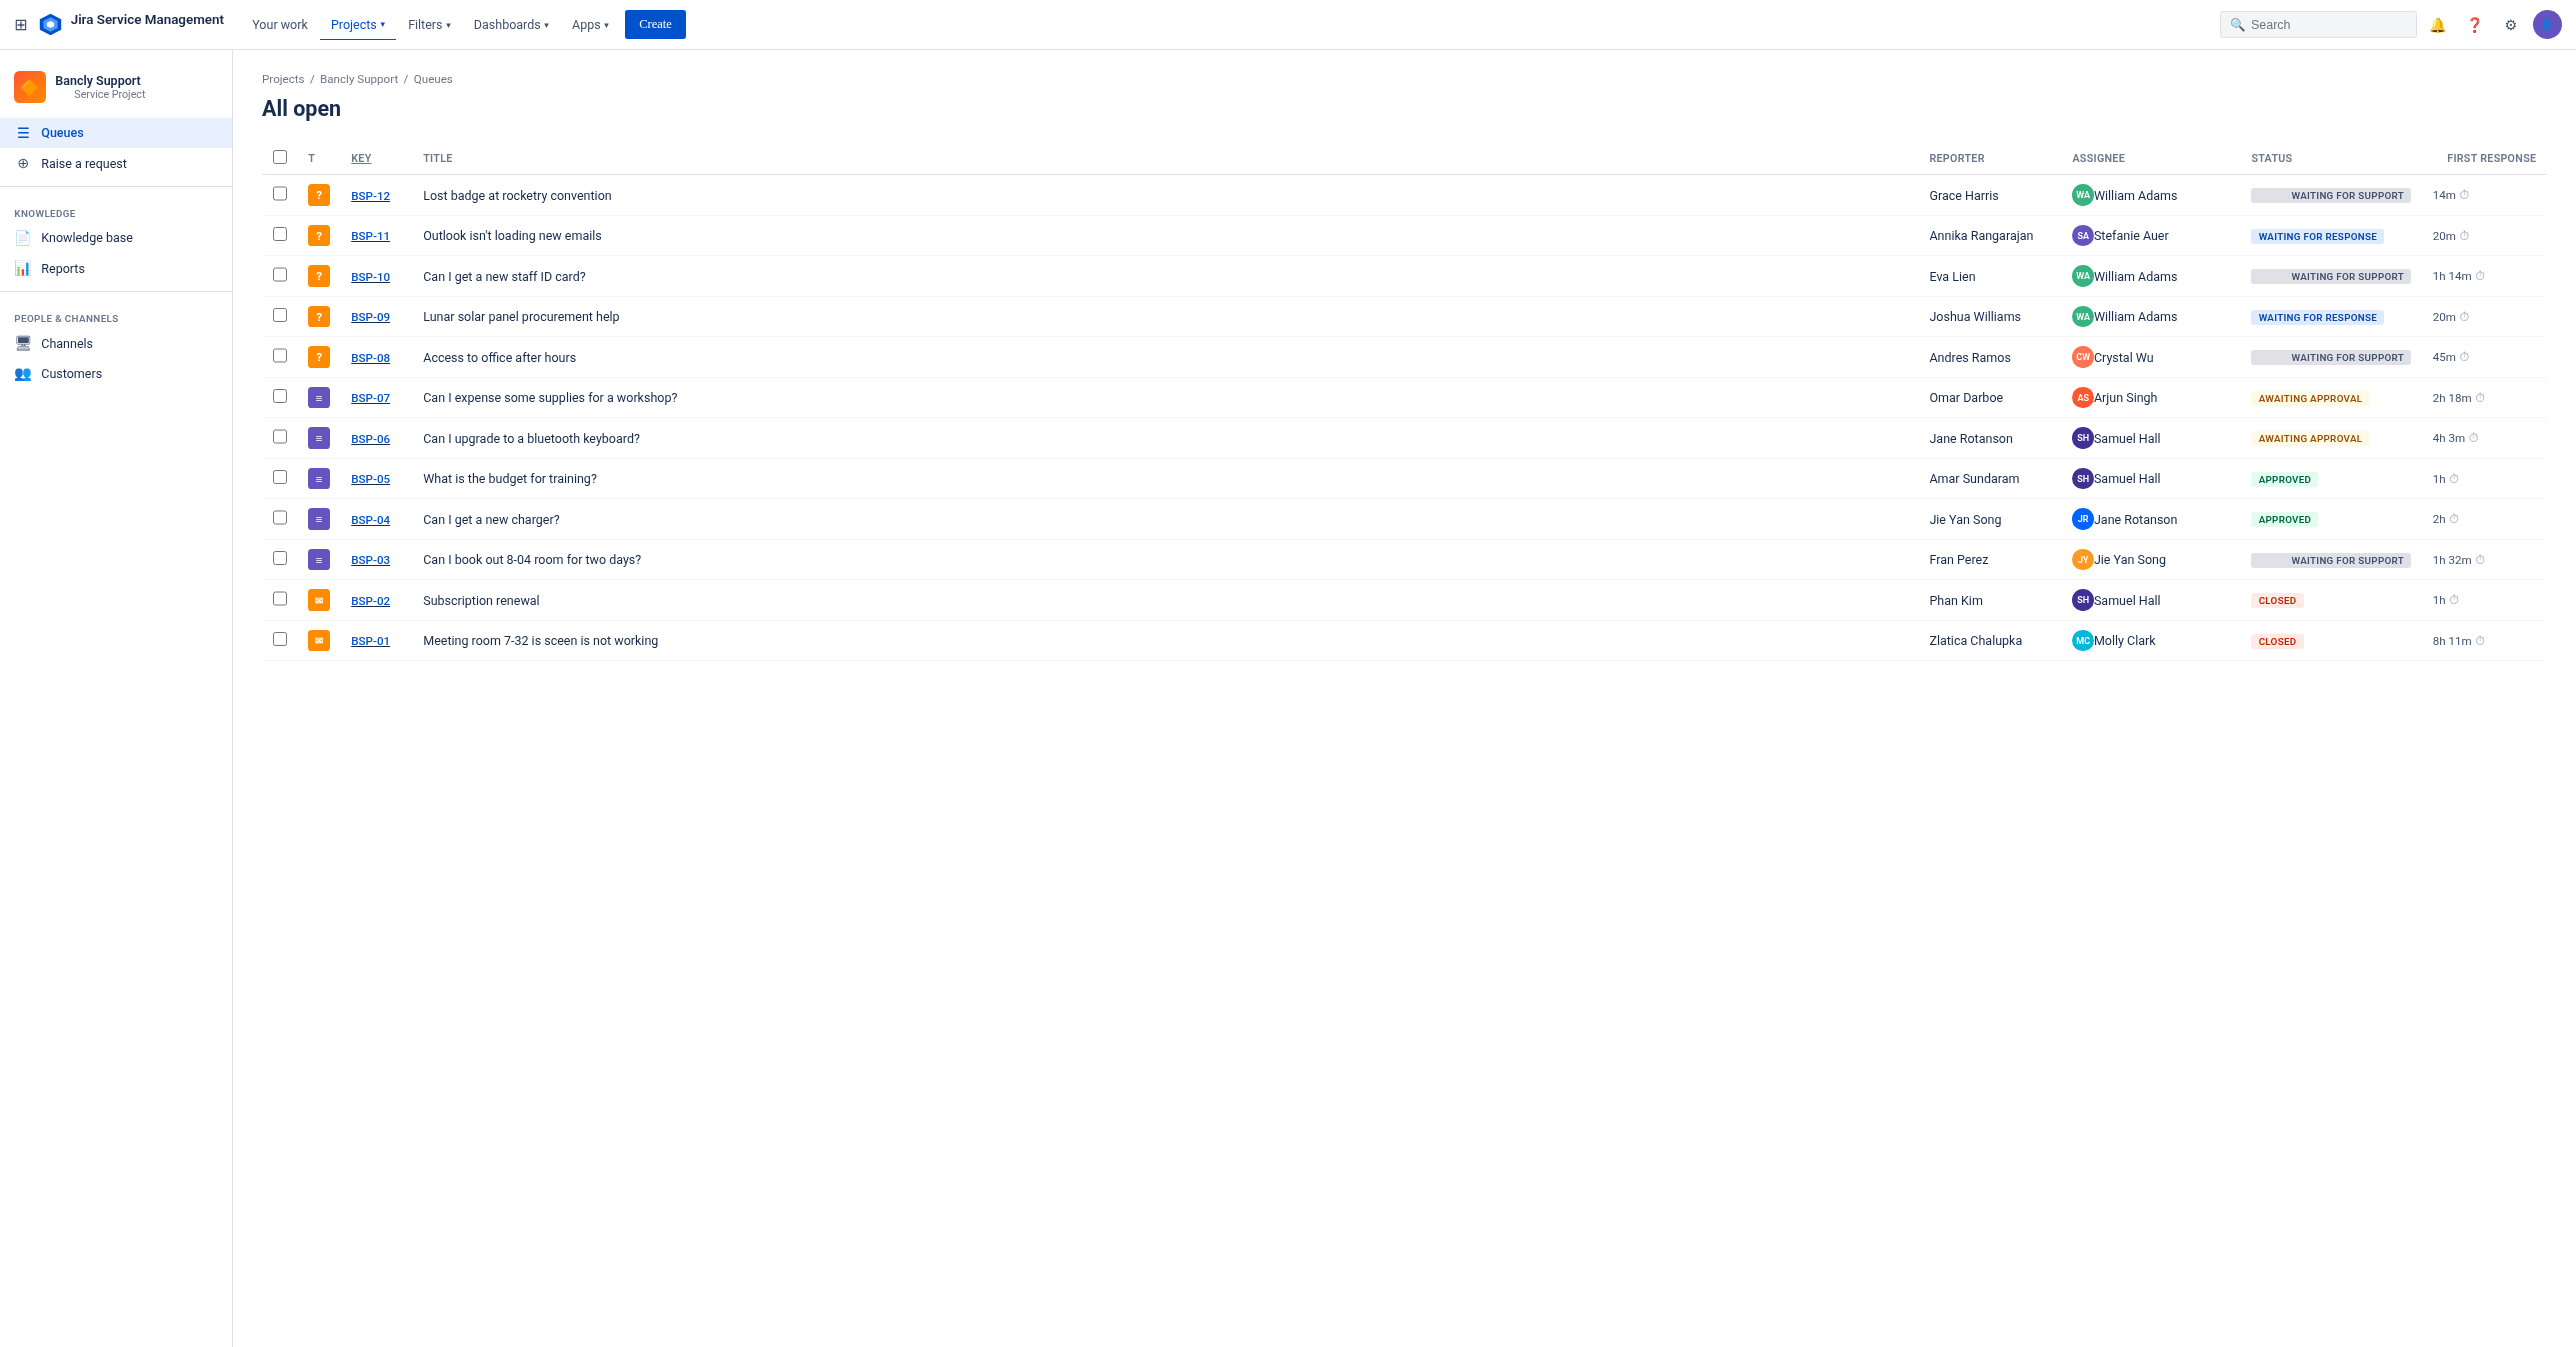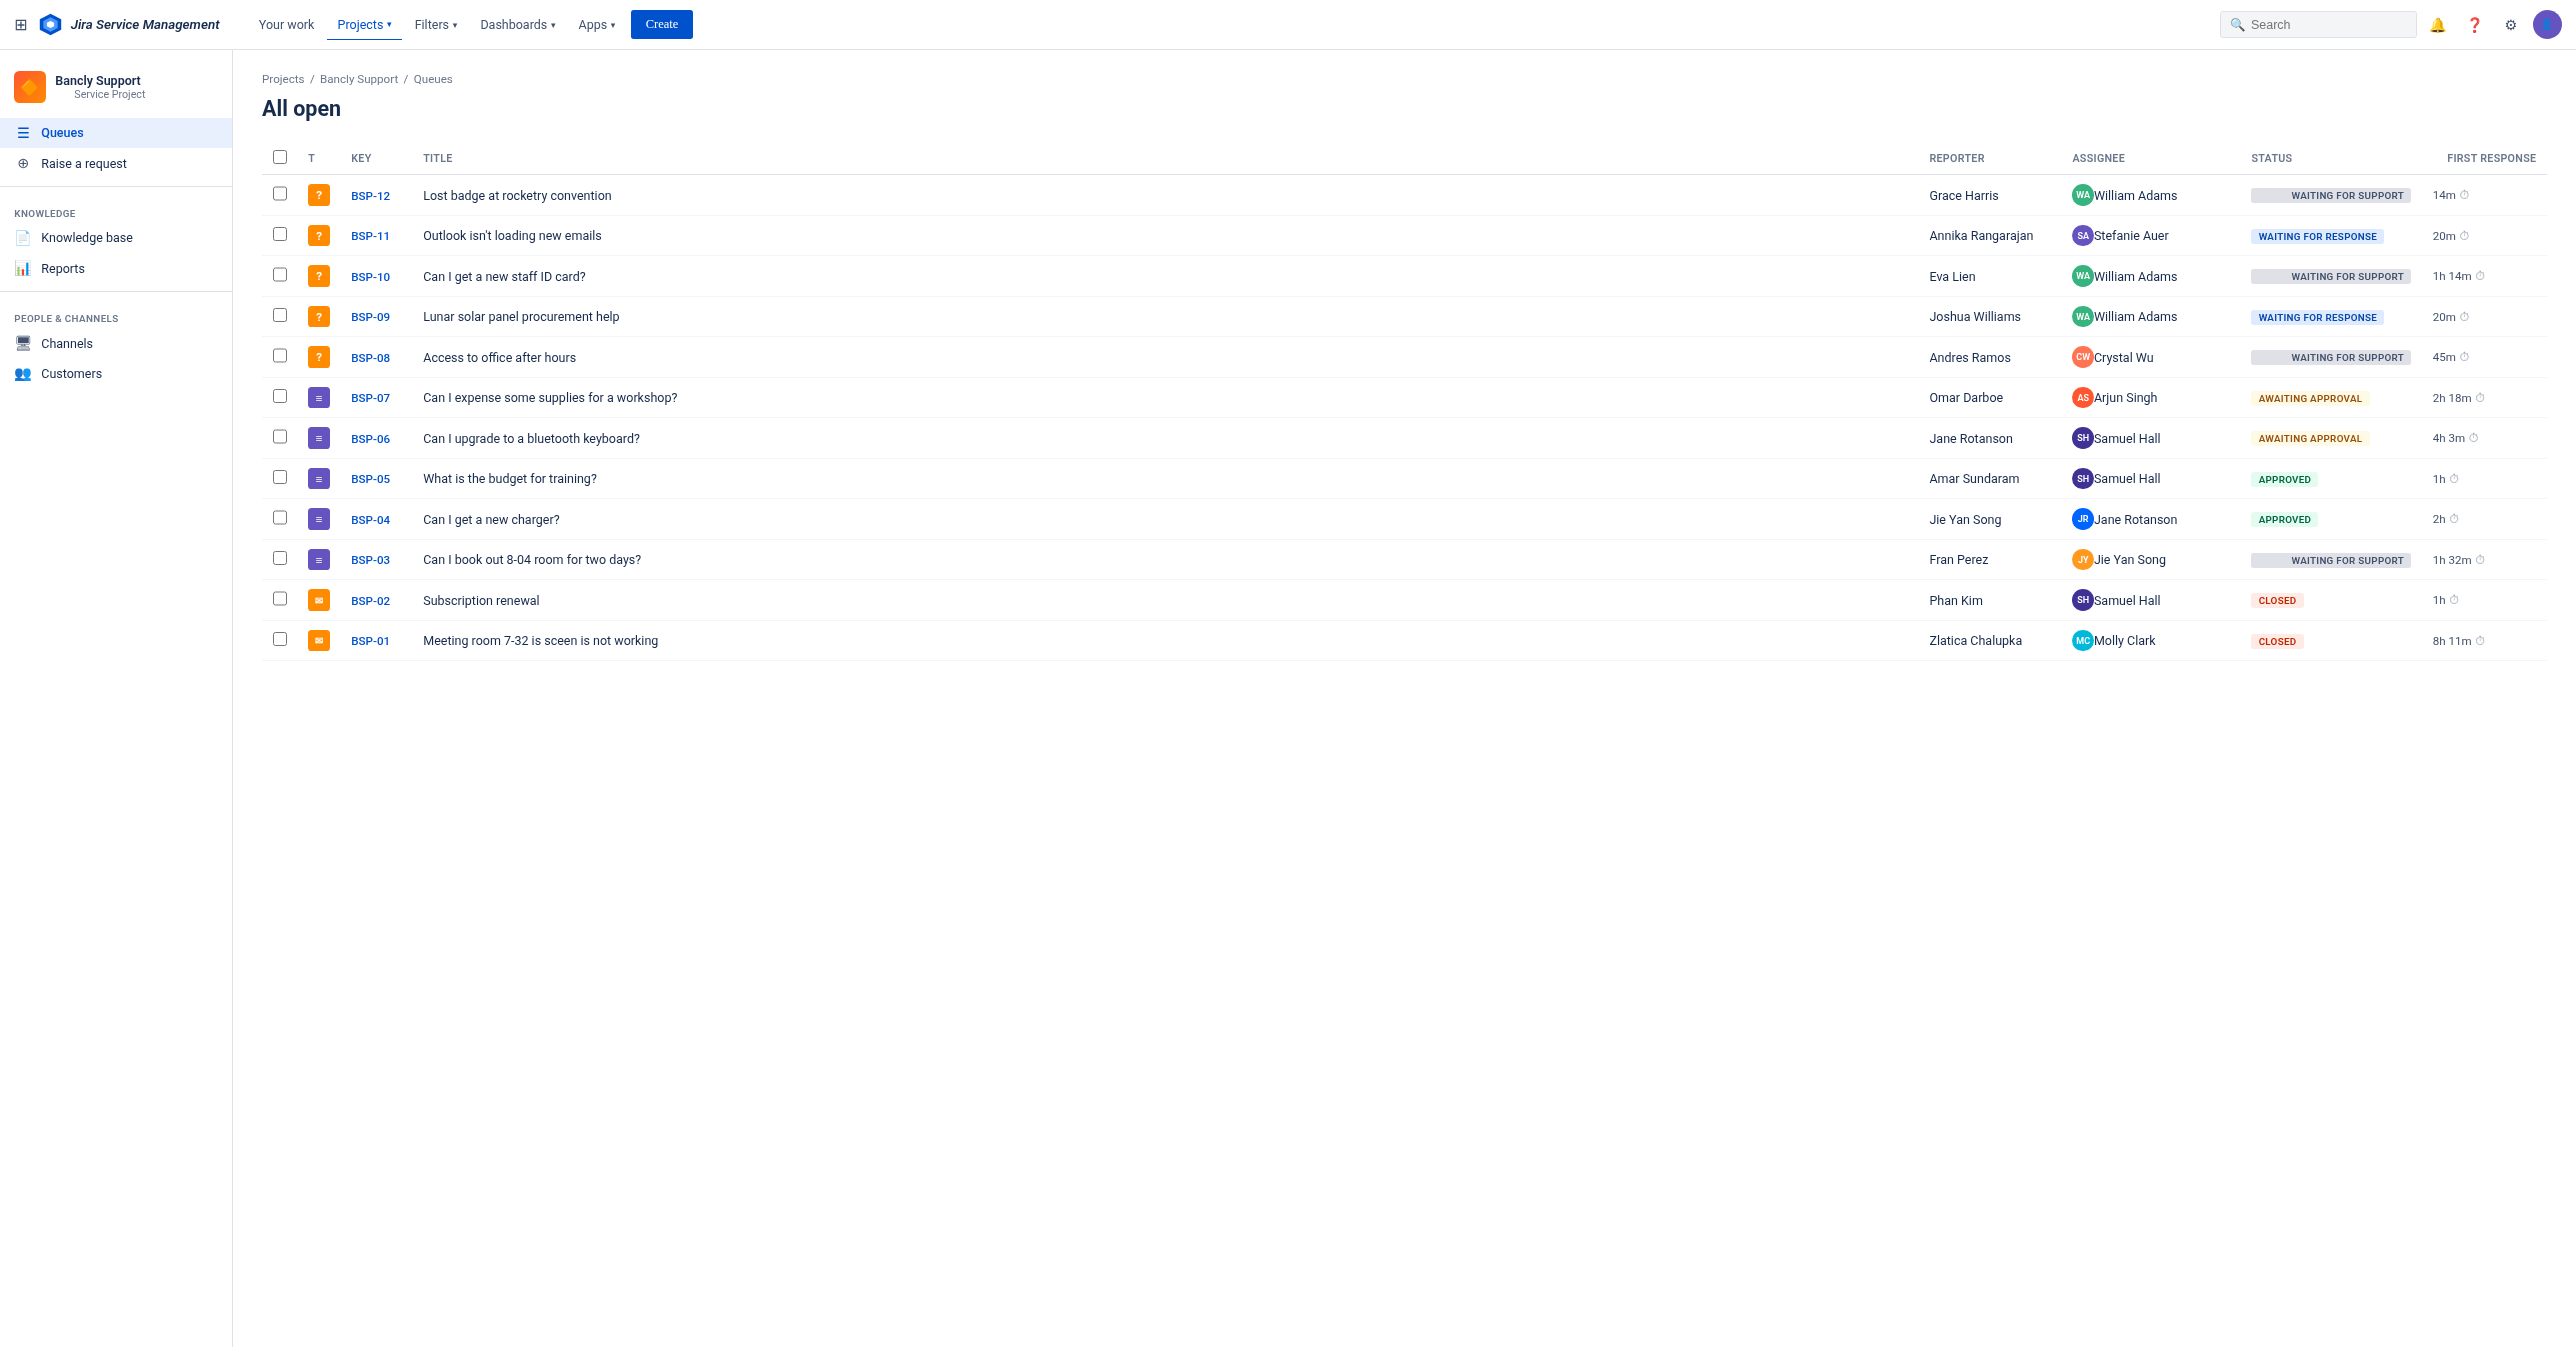--- a/index.html
+++ b/index.html
@@ -5,21 +5,21 @@
     * { box-sizing: border-box; margin: 0; padding: 0; }
     body { font-family: -apple-system, BlinkMacSystemFont, "Segoe UI", Roboto, sans-serif; font-size: 12.5px; background: #f4f5f7; color: #172b4d; }
 
     
     .topnav {
       display: flex; align-items: center; background: #fff;
       height: 50px; padding: 0 14.3px; border-bottom: 0.9px solid #dfe1e6;
       position: fixed; top: 0; left: 0; right: 0; z-index: 100;
       gap: 3.6px;
     }
-    .topnav-logo { display: flex; align-items: center; gap: 7.2px; margin-right: 25px; font-style: italic; }
+    .topnav-logo { display: flex; gap: 7.2px; margin-right: 14px; }
     .topnav-logo .logo-icon { width: 25px; height: 25px; }
     .topnav-logo .brand-name { font-size: 13.4px; font-weight: 600; color: #172b4d; }
     .topnav-grid { color: #42526e; cursor: pointer; margin-right: 7.2px; font-size: 16px; }
     .nav-links { display: flex; align-items: center; gap: 1.8px; flex: 1; }
     .nav-link {
       padding: 7.2px 10.7px; border-radius: 2.7px; cursor: pointer;
       color: #42526e; font-size: 12.5px; font-weight: 400;
       display: flex; align-items: center; gap: 3.6px;
       text-decoration: none; white-space: nowrap;
     }
@@ -84,21 +84,21 @@
       text-align: left; font-size: 10.7px; font-weight: 600; color: #6b778c;
       padding: 7.2px 10.7px; border-bottom: 1.8px solid #dfe1e6;
       white-space: nowrap; text-transform: uppercase; letter-spacing: 0.3px;
     }
     .queue-table td {
       padding: 9px 10.7px; border-bottom: 0.9px solid #f4f5f7;
       font-size: 12.5px; color: #172b4d; vertical-align: middle;
     }
     .queue-table .col-check { width: 32px; }
     .queue-table .col-type { width: 32px; }
-    .queue-table .col-key { width: 72px; }
+    .queue-table .col-key { width: 72px; text-decoration: underline; }
     .queue-table .col-title { }
     .queue-table .col-reporter { width: 143px; }
     .queue-table .col-assignee { width: 179px; }
     .queue-table .col-status { width: 161px; }
     .queue-table .col-response { width: 125px; text-align: right; }
 
     .checkbox { width: 14.3px; height: 14.3px; accent-color: #0052cc; cursor: pointer; }
     .key-link { color: #0052cc; text-decoration: none; font-weight: 500; font-size: 11.6px; }
 
     .type-icon {

